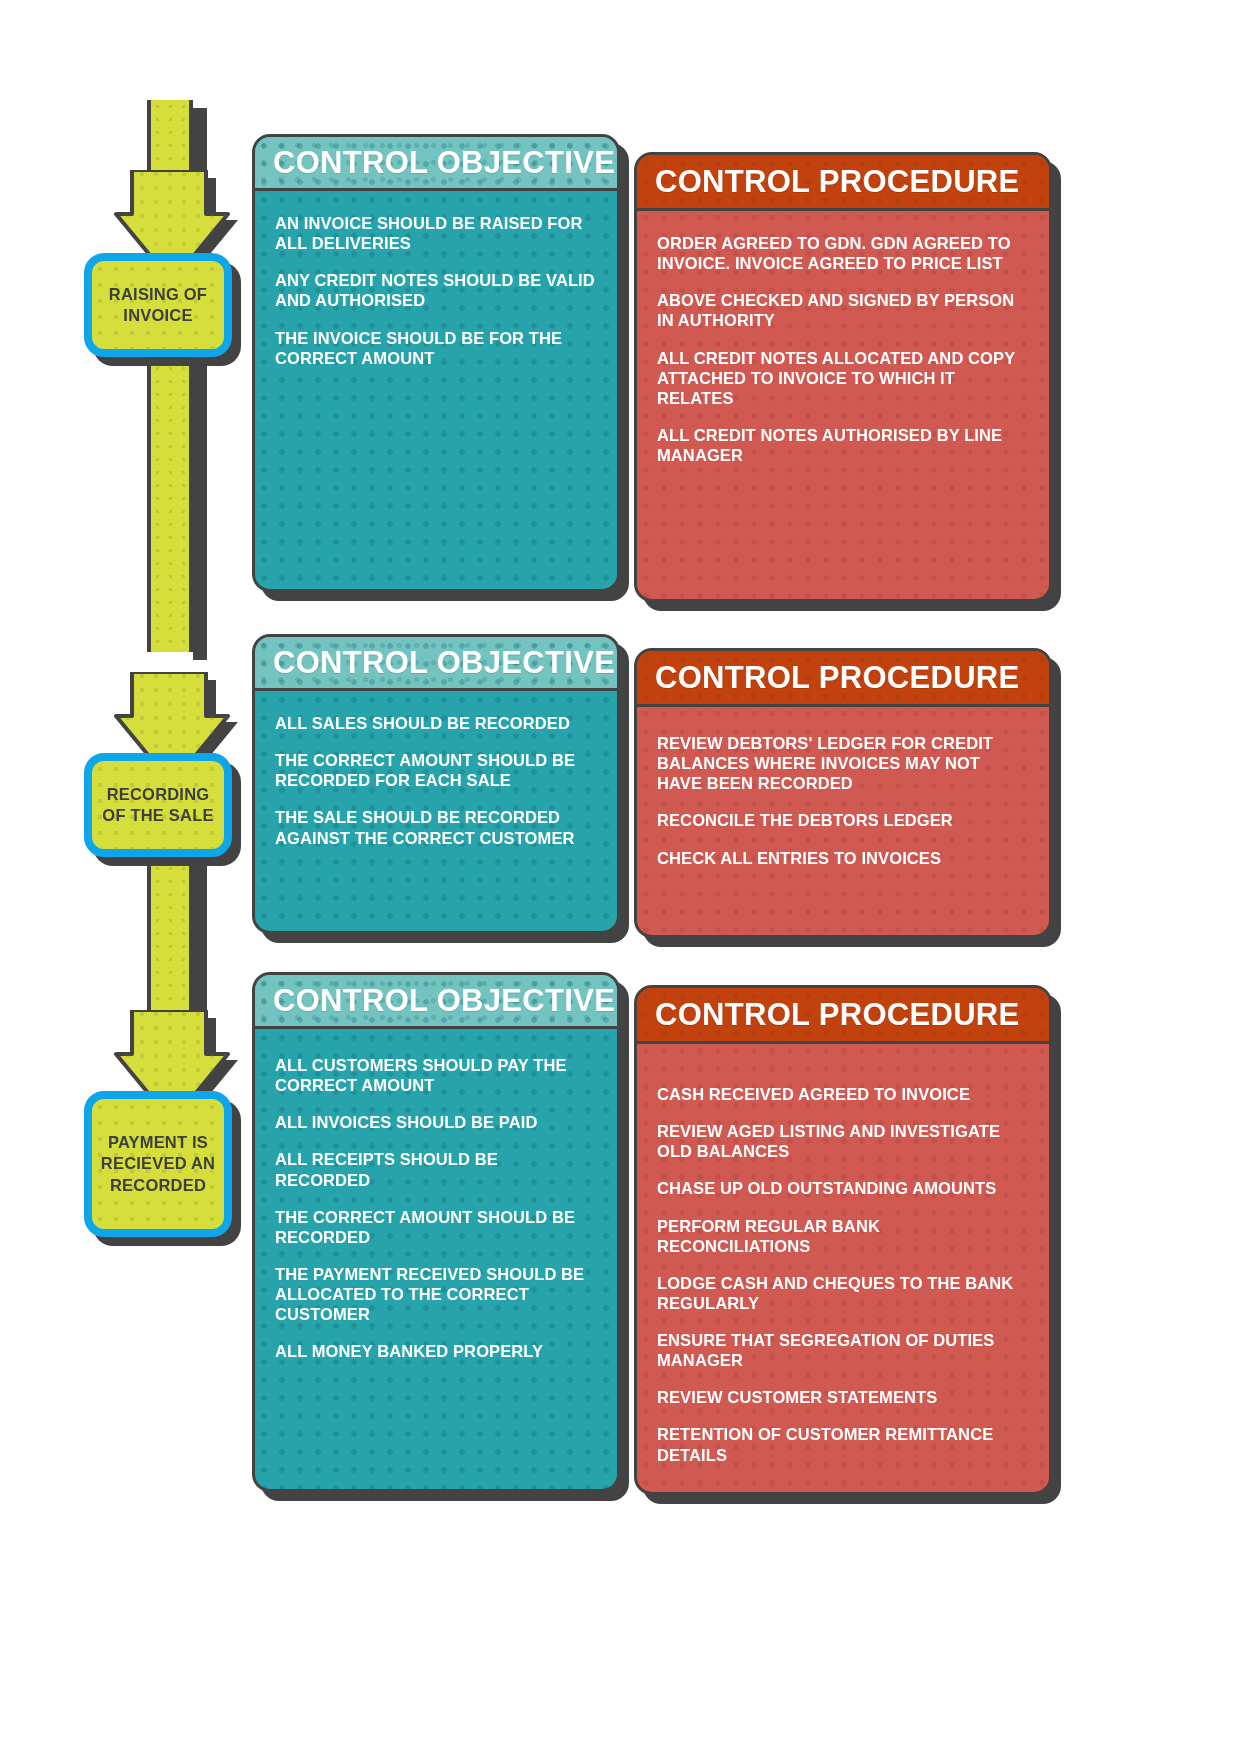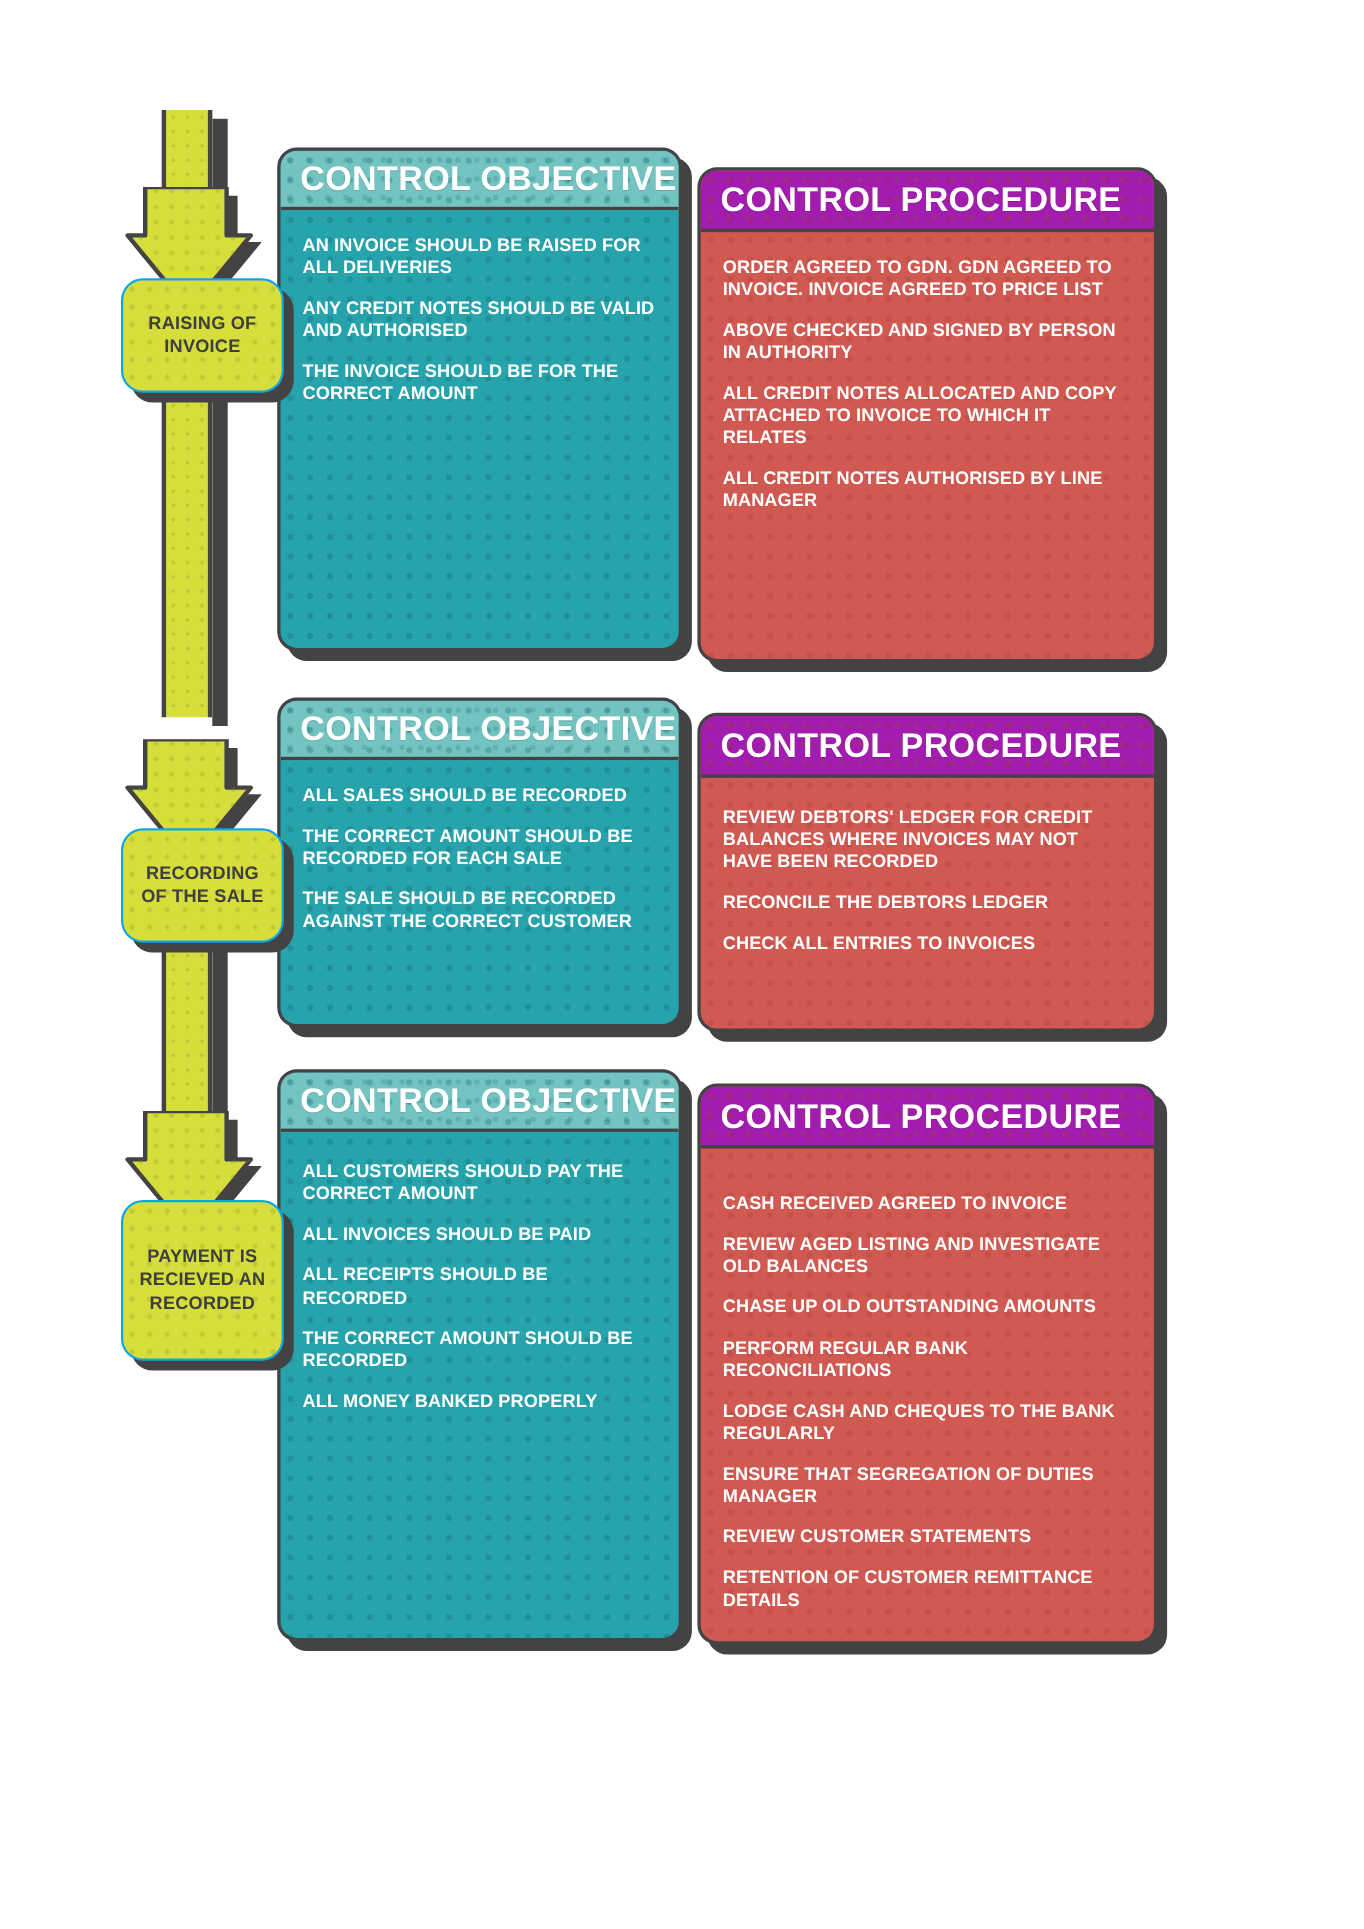--- a/index.html
+++ b/index.html
@@ -23,23 +23,23 @@
     background-image:radial-gradient(circle, rgba(120,128,30,.25) 1.6px, transparent 1.9px);
     background-size:13px 13px;
   }
   .spine-shadow{
     position:absolute;left:193px;width:14px;background:#434343;
   }
 
   .arrow-wrap{position:absolute;left:110px;width:122px;height:112px;}
 
   .badge{
-    position:absolute;left:110px;width:148px;
+    position:absolute;left:84px;width:148px;
     background:#d6de3c;
-    border:2px solid #0ea5e9;border-radius:20px;
+    border:8px solid #0ea5e9;border-radius:20px;
     box-shadow:9px 9px 0 0 #434343;
     display:flex;align-items:center;justify-content:center;
     box-sizing:border-box;
     z-index:6;
   }
   .badge-inner{
     position:relative;z-index:2;
     text-align:center;color:#3e3e3e;
     font-weight:bold;font-size:16.5px;line-height:1.28;
     letter-spacing:.2px;padding:4px 6px;
@@ -113,21 +113,21 @@
     background-size:17px 17px;
   }
   .dots-red::before{
     background-image:radial-gradient(circle, rgba(150,45,40,.22) 2.6px, transparent 3px);
     background-size:18px 18px;
   }
 
   .objective{background:#27a3ac;}
   .objective .card-head{background:#73c3c1;}
   .procedure{background:#d05a52;}
-  .procedure .card-head{background:#a21caf;}
+  .procedure .card-head{background:#c2410c;}
 </style>
 </head>
 <body>
 
 <div id="flow">
 
   <div class="spine-shadow" style="top:108px;height:170px;"></div>
   <div class="spine" style="top:100px;height:170px;"></div>
 
   <div class="arrow-wrap" style="top:170px;">
@@ -263,20 +263,21 @@
   <div class="card objective dots-teal" style="left:252px;top:972px;width:368px;height:520px;">
     <div class="card-head dots-teal-head" style="height:54px;">
       <span class="htxt">CONTROL OBJECTIVE</span>
     </div>
     <div class="card-body" style="padding-top:26px;">
       <ul>
         <li>ALL CUSTOMERS SHOULD PAY THE CORRECT AMOUNT</li>
         <li>ALL INVOICES SHOULD BE PAID</li>
         <li>ALL RECEIPTS SHOULD BE RECORDED</li>
         <li>THE CORRECT AMOUNT SHOULD BE RECORDED</li>
+        <li>THE PAYMENT RECEIVED SHOULD BE ALLOCATED TO THE CORRECT CUSTOMER</li>
         <li>ALL MONEY BANKED PROPERLY</li>
       </ul>
     </div>
   </div>
 
   <div class="card procedure dots-red" style="left:634px;top:985px;width:418px;height:510px;">
     <div class="card-head dots-orange" style="height:56px;">
       <span class="htxt">CONTROL PROCEDURE</span>
     </div>
     <div class="card-body" style="padding-top:40px;">

